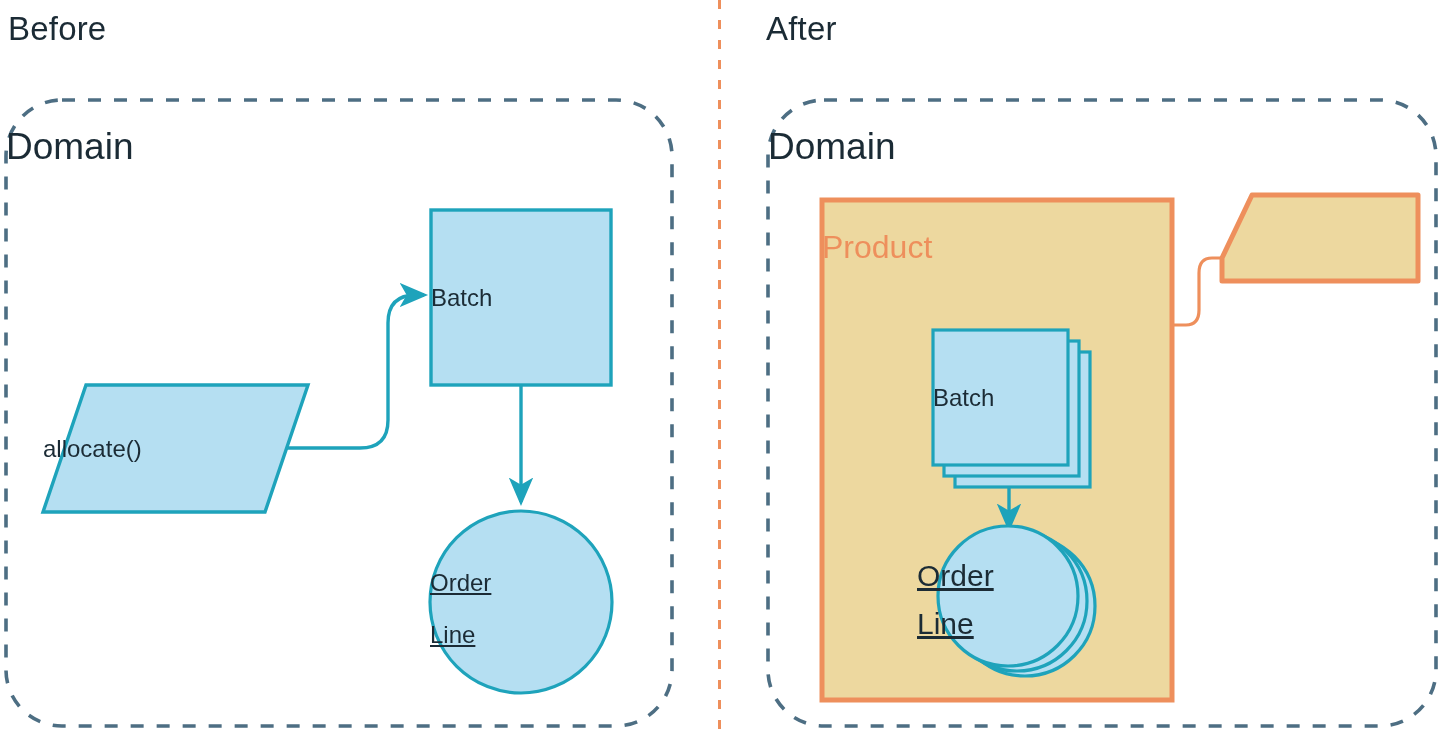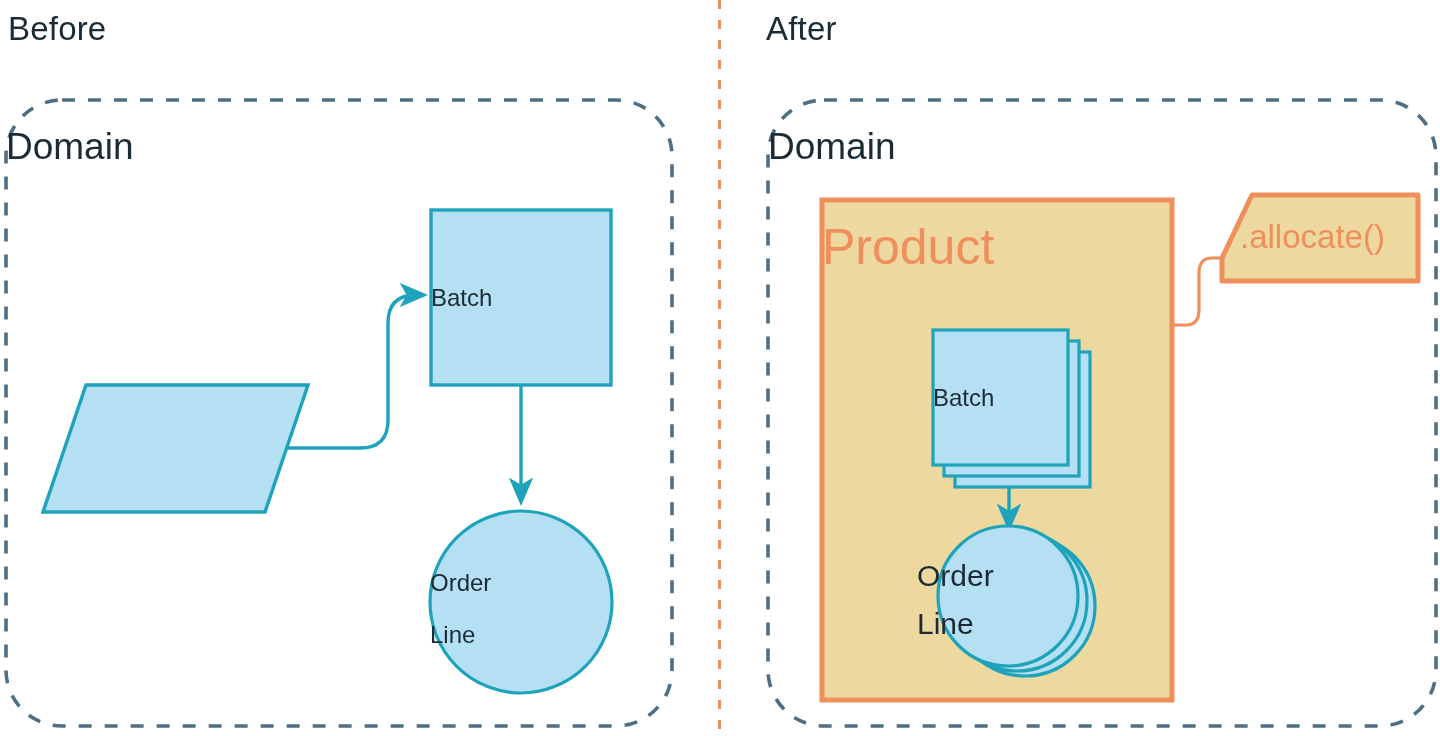--- a/index.html
+++ b/index.html
@@ -47,26 +47,27 @@
   .domain-label {
     font-size: 37px;
     line-height: 40px;
   }
   .shape-label {
     font-size: 24px;
     line-height: 37px;
   }
   .shape-label.two-line {
     line-height: 52px;
+    text-decoration: underline;
   }
   .accent-label {
     color: #ee8f5c;
   }
   .product-label {
-    font-size: 50px;
+    font-size: 32px;
     line-height: 46px;
   }
   .tag-label {
     font-size: 33px;
     line-height: 36px;
   }
 </style>
 </head>
 <body>
 
@@ -111,33 +112,33 @@
     <circle cx="1017" cy="601" r="70" fill="#b5dff2" stroke="#1ea3bb" stroke-width="3.2"></circle>
     <circle cx="1008" cy="596" r="70" fill="#b5dff2" stroke="#1ea3bb" stroke-width="3.2"></circle>
   </svg>
 
   <div class="panel-title" id="before-title">Before</div>
 
   <div class="panel-title" id="after-title">After</div>
 
   <div class="node-label domain-label" style="left: 6px; top: 127px; width: 666px;">Domain</div>
 
+  <div class="node-label shape-label" style="left: 43px; top: 430px; width: 265px;">allocate()</div>
 
   <div class="node-label shape-label" style="left: 431px; top: 279px; width: 180px;">Batch</div>
 
   <div class="node-label shape-label two-line" style="left: 430px; top: 557px; width: 182px;">
     <div>Order</div>
     <div>Line</div>
   </div>
 
   <div class="node-label domain-label" style="left: 768px; top: 127px; width: 668px;">Domain</div>
 
   <div class="node-label product-label accent-label" style="left: 822px; top: 224px; width: 350px;">Product</div>
 
-  <div class="node-label tag-label accent-label" style="left: 1240px; top: 219px; width: 170px;">.allocate()</div>
 
   <div class="node-label shape-label" style="left: 933px; top: 379px; width: 135px;">Batch</div>
 
   <div class="node-label shape-label two-line" style="left: 917px; top: 552px; width: 182px; line-height: 48px; font-size: 30px;">
     <div>Order</div>
     <div>Line</div>
   </div>
 
 </div>
 

